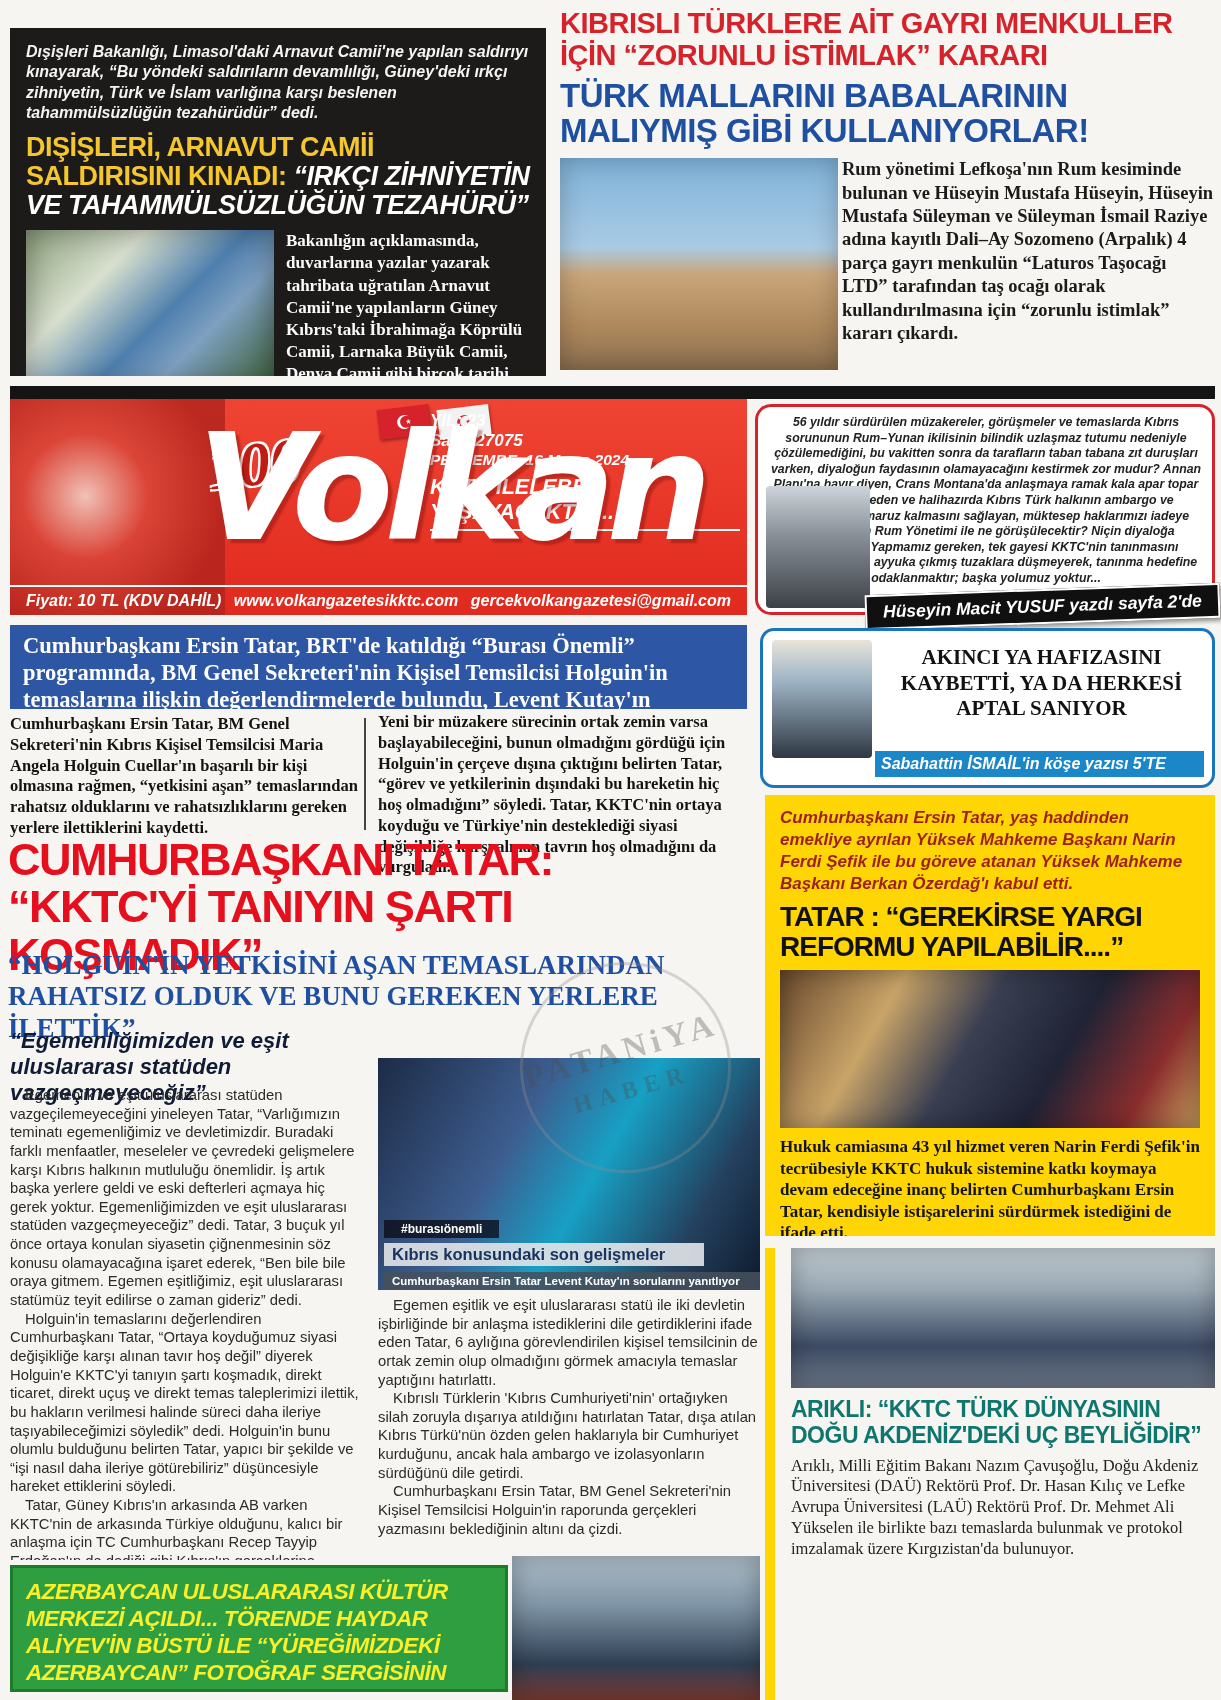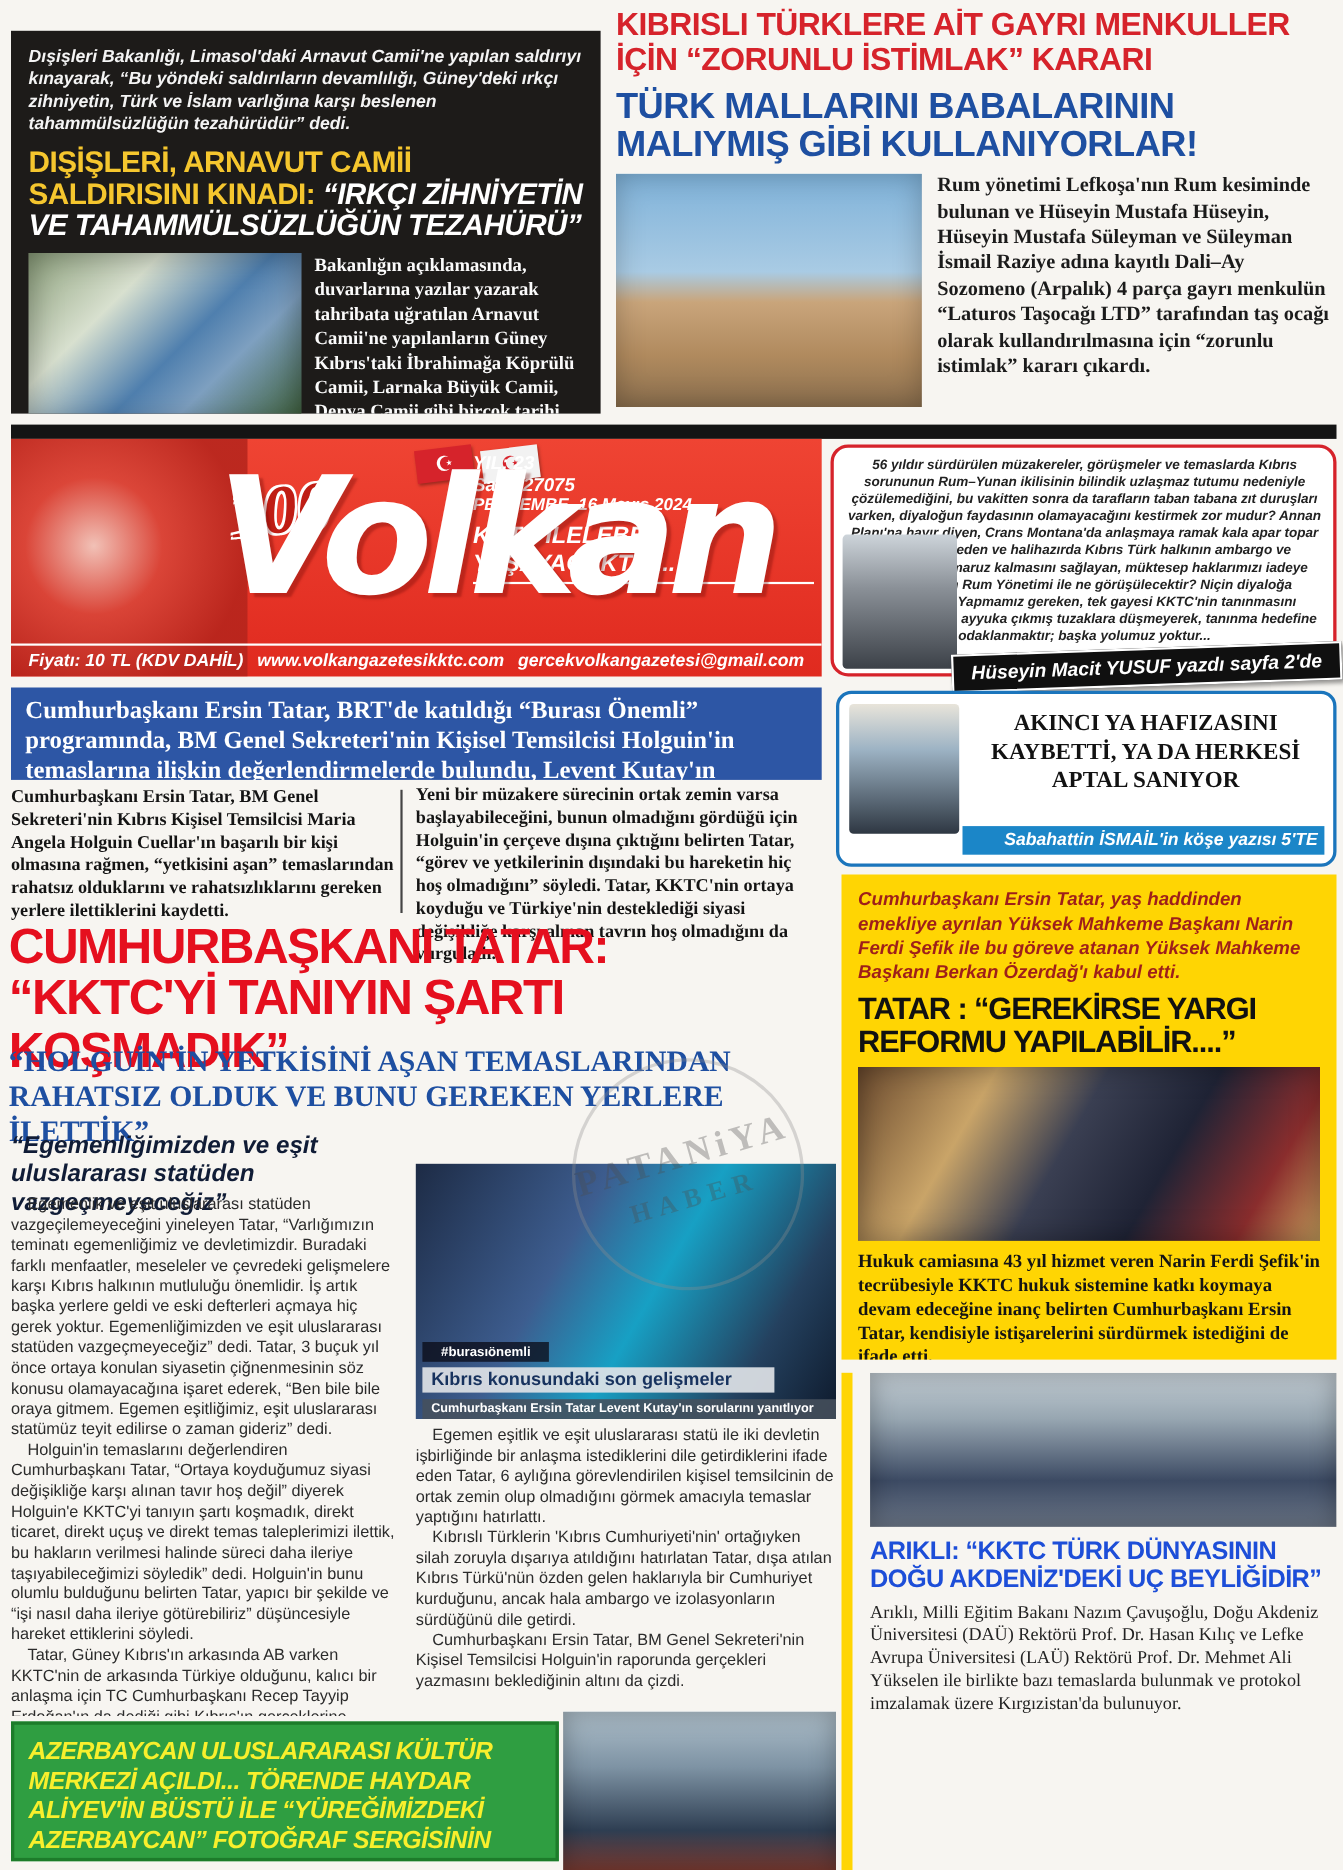--- a/index.html
+++ b/index.html
@@ -13,21 +13,21 @@
   .box-mosque .hl{font-weight:800;font-size:27px;line-height:1.08;letter-spacing:-0.5px;margin-top:9px;}
   .hl-y{color:#f5c62e;} .hl-w{color:#ffffff;font-style:italic;}
   .mosque-row{display:flex;gap:12px;margin-top:10px;}
   .mosque-photo{flex:none;width:248px;height:158px;background:linear-gradient(135deg,#8fa37e 0%,#d8e0cf 30%,#4f7fae 55%,#7ea0c0 70%,#3b5d33 100%);box-shadow:inset 0 0 30px rgba(0,0,0,.35);}
   .box-mosque .body{font-family:"Liberation Serif",serif;font-weight:700;font-size:17px;line-height:1.3;color:#fbfbfb;}
 
   
   .estate{left:560px;top:8px;width:655px;height:370px;overflow:hidden;}
   .estate .hl-red{font-weight:800;font-size:29px;line-height:1.1;letter-spacing:-0.5px;color:#d6232b;}
   .estate .hl-blue{font-weight:800;font-size:33px;line-height:1.08;letter-spacing:-0.5px;color:#1e4fa1;margin-top:6px;}
-  .estate-row{display:flex;gap:14px;margin-top:9px;}
+  .estate-row{display:flex;gap:4px;margin-top:9px;}
   .city-photo{flex:none;width:278px;height:212px;background:linear-gradient(180deg,#7fb2d9 0%,#a9cbe4 42%,#c9a57b 55%,#b08a5e 78%,#8b6f4e 100%);box-shadow:inset 0 0 26px rgba(0,0,0,.25);}
   .estate .body{font-family:"Liberation Serif",serif;font-weight:700;font-size:18.5px;line-height:1.27;color:#1b1b1b;}
 
   
   .top-bar{left:10px;top:386px;width:1205px;height:13px;background:#141414;}
   .masthead{left:10px;top:399px;width:737px;height:216px;background:linear-gradient(180deg,#ef4433,#e02a1f);overflow:hidden;}
   .ataturk{left:0;top:0;width:215px;height:216px;background:radial-gradient(circle at 35% 45%,#f3d9cf 0%,#d8473a 34%,#b3241c 75%);opacity:.85;}
   .logo100{left:198px;top:30px;font-family:"Liberation Serif",serif;font-style:italic;font-weight:900;font-size:62px;color:#bf1d14;text-shadow:2px 2px 0 #ffffff,-2px -2px 0 #ffffff,2px -2px 0 #ffffff,-2px 2px 0 #ffffff;transform:rotate(-6deg);}
   .flags{left:368px;top:8px;display:flex;gap:8px;}
   .flag{width:52px;height:30px;display:flex;align-items:center;justify-content:center;font-size:19px;transform:rotate(-7deg);box-shadow:1px 2px 3px rgba(0,0,0,.35);}
@@ -46,21 +46,21 @@
   .yusuf-photo{position:absolute;left:8px;bottom:4px;width:104px;height:122px;background:linear-gradient(180deg,#cdd4da 0%,#8a9097 40%,#3c4148 100%);border-radius:4px;}
   .yusuf-ribbon{position:absolute;right:-8px;bottom:-12px;background:#101010;color:#fff;font-style:italic;font-weight:800;font-size:17.5px;padding:5px 16px;transform:rotate(-2deg);border:2px solid #fff;box-shadow:2px 3px 4px rgba(0,0,0,.4);}
 
   
   .banner{left:10px;top:625px;width:737px;height:84px;background:#2d56a5;color:#fff;padding:7px 13px;box-sizing:border-box;font-family:"Liberation Serif",serif;font-weight:700;font-size:22.5px;line-height:1.2;overflow:hidden;}
 
   
   .akinci{left:760px;top:628px;width:455px;height:160px;background:#fff;border:3px solid #1b75bc;border-radius:14px;box-sizing:border-box;}
   .akinci-photo{position:absolute;left:9px;top:9px;width:100px;height:118px;background:linear-gradient(180deg,#e8e4da 0%,#9db3c4 35%,#2e3742 100%);border-radius:4px;}
   .akinci-title{position:absolute;left:118px;top:14px;right:10px;text-align:center;font-family:"Liberation Serif",serif;font-weight:700;font-size:21px;line-height:1.22;color:#121212;}
-  .akinci-strip{position:absolute;left:112px;right:8px;bottom:8px;background:#1b86c8;color:#fff;text-align:right;font-style:italic;font-weight:800;font-size:16px;padding:4px 6px;}
+  .akinci-strip{position:absolute;left:112px;right:8px;bottom:8px;background:#1b86c8;color:#fff;text-align:left;font-style:italic;font-weight:800;font-size:16px;padding:4px 6px;}
 
   
   .intro1{left:10px;top:714px;width:348px;font-family:"Liberation Serif",serif;font-weight:700;font-size:16.5px;line-height:1.26;color:#141414;}
   .intro2{left:378px;top:712px;width:368px;font-family:"Liberation Serif",serif;font-weight:700;font-size:16.5px;line-height:1.26;color:#141414;}
   .vrule{left:364px;top:718px;width:2px;height:112px;background:#444;}
 
   
   .main-hl{left:8px;top:836px;width:742px;font-weight:900;font-size:45px;line-height:1.05;letter-spacing:-1.5px;color:#e50f1e;}
   .main-sub{left:8px;top:950px;width:748px;font-family:"Liberation Serif",serif;font-weight:700;font-size:27px;line-height:1.16;color:#1e4fa1;}
   .quote{left:10px;top:1028px;width:362px;font-style:italic;font-weight:800;font-size:22px;line-height:1.18;color:#101c36;}
@@ -88,21 +88,21 @@
   .yellowbox{left:765px;top:795px;width:450px;height:441px;background:#ffd503;padding:12px 15px;box-sizing:border-box;overflow:hidden;}
   .yb-intro{font-style:italic;font-weight:800;font-size:17px;line-height:1.3;color:#9e1f1a;}
   .yb-hl{font-weight:900;font-size:28px;line-height:1.07;letter-spacing:-1px;color:#111;margin-top:7px;}
   .court-photo{width:100%;height:158px;margin-top:8px;background:linear-gradient(120deg,#6b4a2e 0%,#c9a468 25%,#3a3f52 45%,#1f2335 65%,#8a2d2d 85%,#caa15e 100%);box-shadow:inset 0 0 26px rgba(0,0,0,.35);}
   .yb-body{font-family:"Liberation Serif",serif;font-weight:700;font-size:17px;line-height:1.26;color:#141414;margin-top:8px;}
 
   
   .bishkek{left:765px;top:1248px;width:450px;height:452px;border-left:10px solid #ffd503;padding-left:16px;box-sizing:border-box;overflow:hidden;}
   .group-photo{width:100%;height:140px;background:linear-gradient(180deg,#c3cdd4 0%,#97a6b1 30%,#3c4a63 70%,#6b7687 100%);box-shadow:inset 0 0 24px rgba(0,0,0,.3);}
   .bk-caption{font-style:italic;font-weight:800;font-size:16.3px;line-height:1.3;color:#222;margin-top:10px;}
-  .bk-hl{font-weight:900;font-size:23px;line-height:1.12;letter-spacing:-0.5px;color:#1d4ed8;margin-top:9px;}
+  .bk-hl{font-weight:900;font-size:23px;line-height:1.12;letter-spacing:-0.5px;color:#0f766e;margin-top:9px;}
   .bk-body{font-family:"Liberation Serif",serif;font-weight:400;font-size:16.5px;line-height:1.26;color:#222;margin-top:7px;}
 </style>
 </head>
 <body>
 
 <div id="page">
 
   <div class="abs box-mosque">
     <div class="intro">Dışişleri Bakanlığı, Limasol'daki Arnavut Camii'ne yapılan saldırıyı kınayarak, “Bu yöndeki saldırıların devamlılığı, Güney'deki ırkçı zihniyetin, Türk ve İslam varlığına karşı beslenen tahammülsüzlüğün tezahürüdür” dedi.</div>
     <div class="hl">

